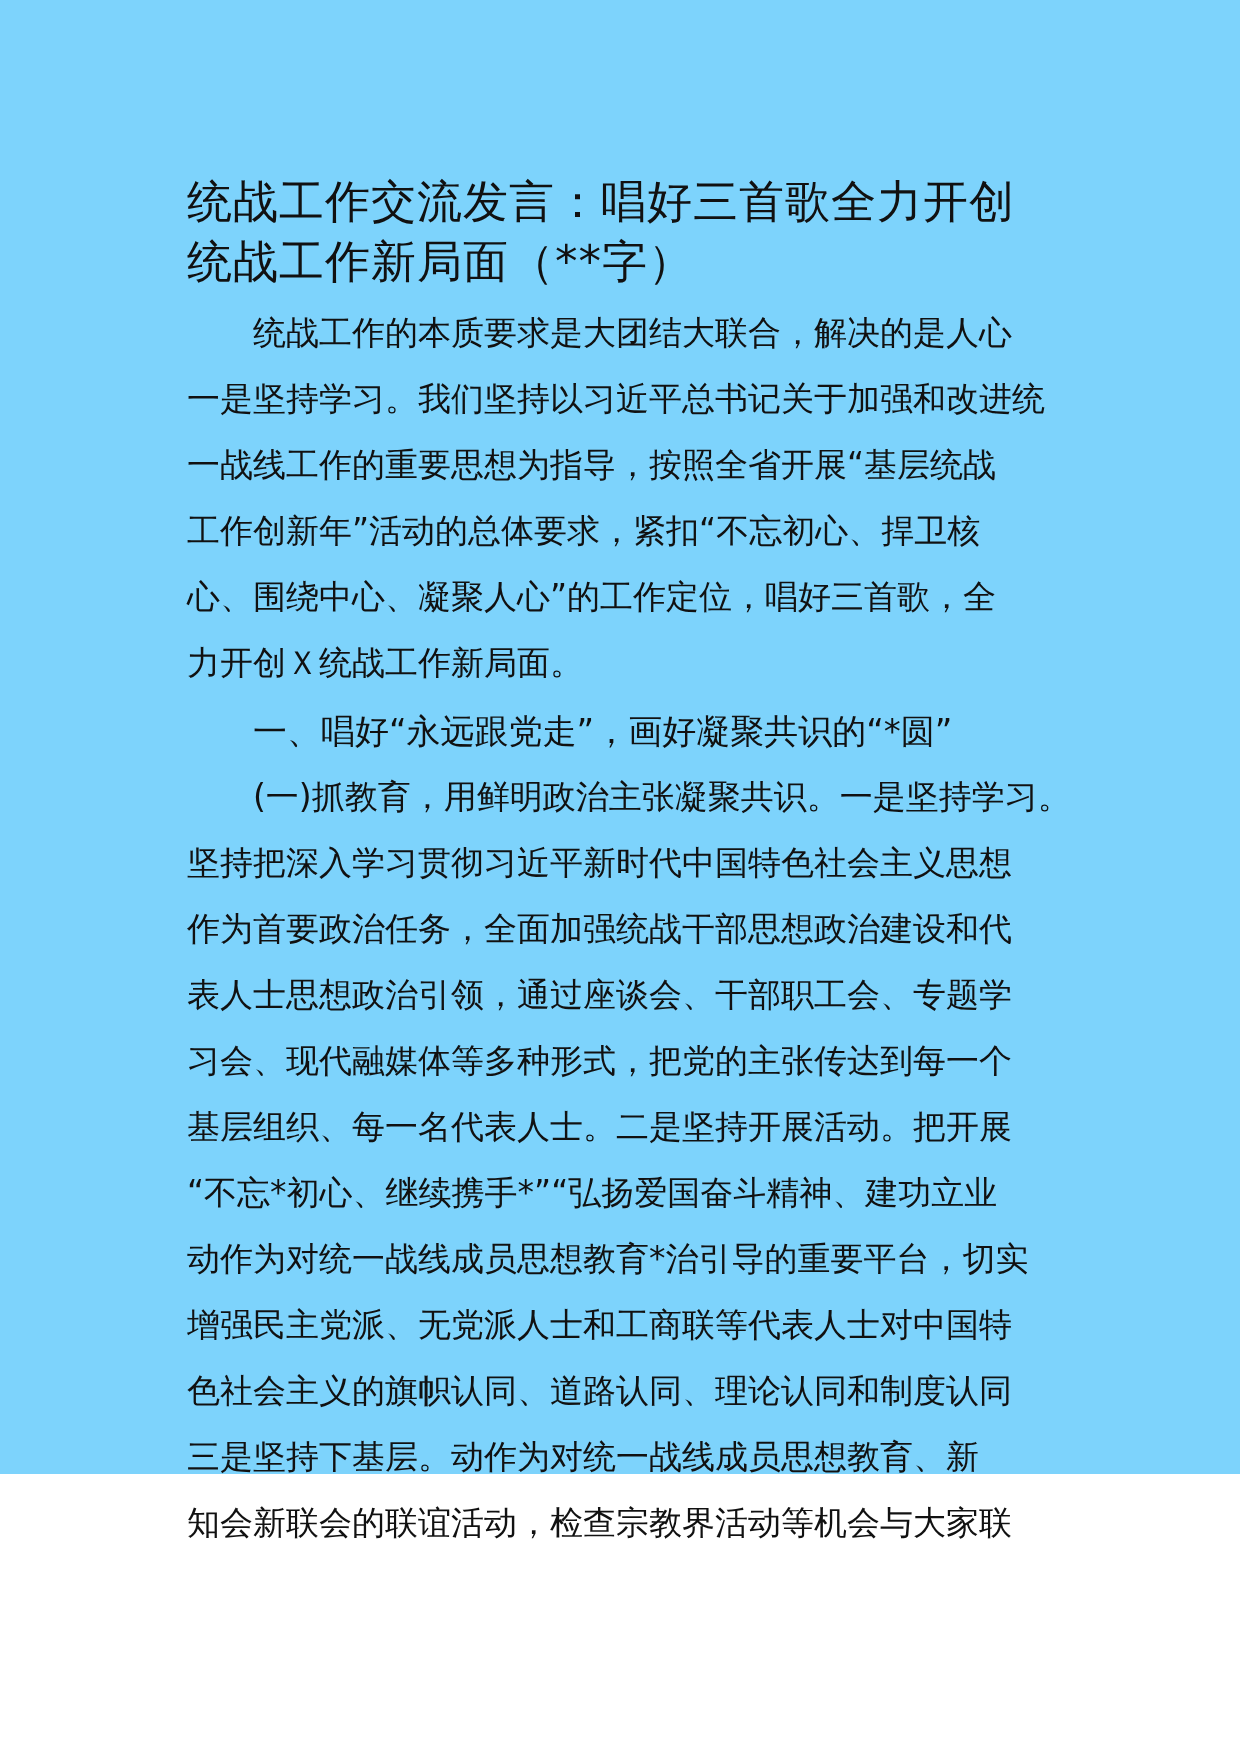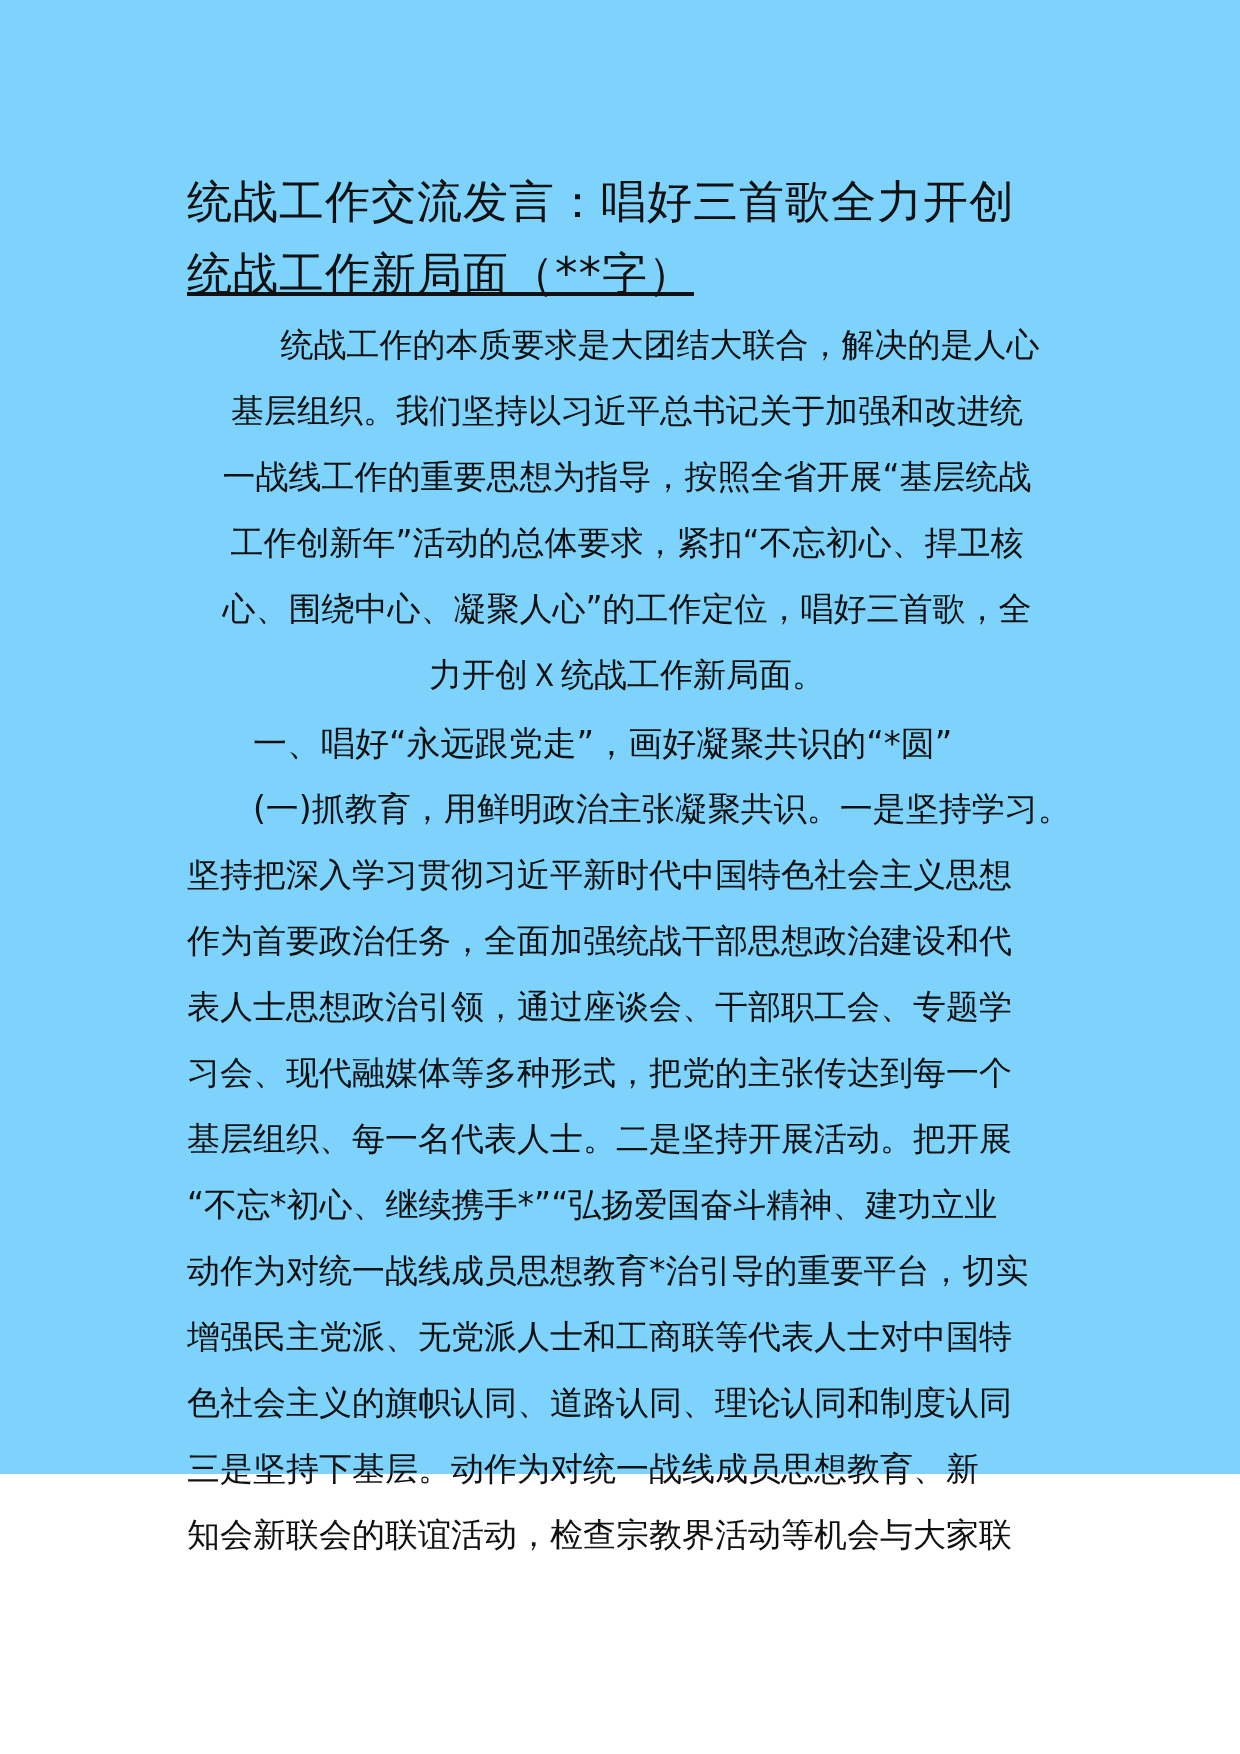--- a/index.html
+++ b/index.html
@@ -32,21 +32,21 @@
     }
     .title-line {
       font-size: 45px;
       line-height: 60px;
       height: 60px;
       white-space: nowrap;
       letter-spacing: 1px;
       color: #111;
     }
     .title-line.l1 { margin-top: 0; }
-    .title-line.l2 { margin-top: 12px; text-decoration: underline; }
+    .title-line.l2 { margin-top: 0; }
     .line {
       font-size: 33px;
       line-height: 66px;
       height: 66px;
       white-space: nowrap;
       letter-spacing: 0px;
       color: #111;
     }
     .indent { padding-left: 66px; }
     .heading-line {
@@ -60,23 +60,23 @@
   </style>
 </head>
 <body>
 
 <div class="page">
   <div class="content">
 
     <div class="title-line l1">统战工作交流发言：唱好三首歌全力开创</div>
     <div class="title-line l2">统战工作新局面（**字）</div>
 
-    <div style="margin-top:8px;text-align:center;">
+    <div style="margin-top:8px;">
       <div class="line indent">统战工作的本质要求是大团结大联合，解决的是人心</div>
-      <div class="line">基层组织。我们坚持以习近平总书记关于加强和改进统</div>
+      <div class="line">一是坚持学习。我们坚持以习近平总书记关于加强和改进统</div>
       <div class="line">一战线工作的重要思想为指导，按照全省开展“基层统战</div>
       <div class="line">工作创新年”活动的总体要求，紧扣“不忘初心、捍卫核</div>
       <div class="line">心、围绕中心、凝聚人心”的工作定位，唱好三首歌，全</div>
       <div class="line">力开创Ｘ统战工作新局面。</div>
     </div>
 
     <div class="heading-line" style="margin-top:2px;">一、唱好“永远跟党走”，画好凝聚共识的“*圆”</div>
 
     <div>
       <div class="line indent">(一)抓教育，用鲜明政治主张凝聚共识。一是坚持学习。</div>

